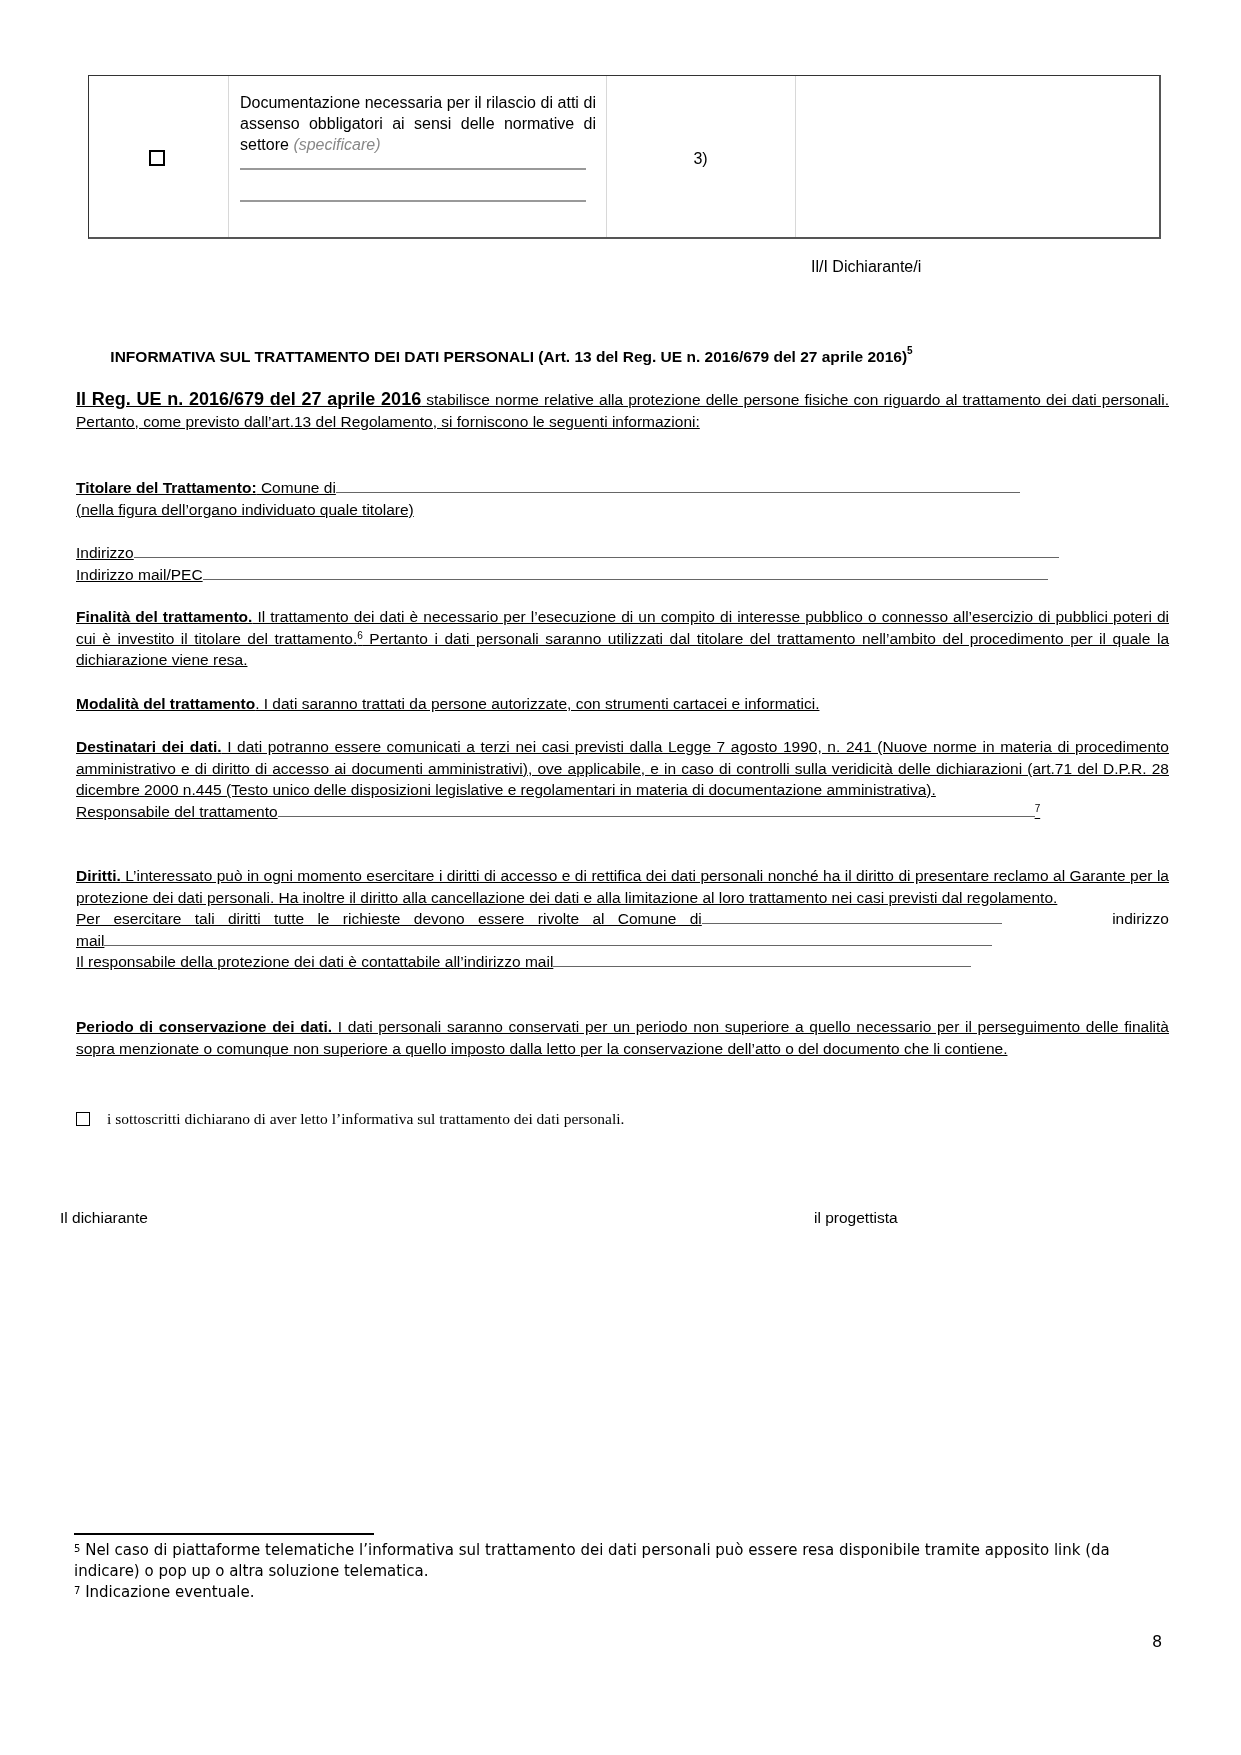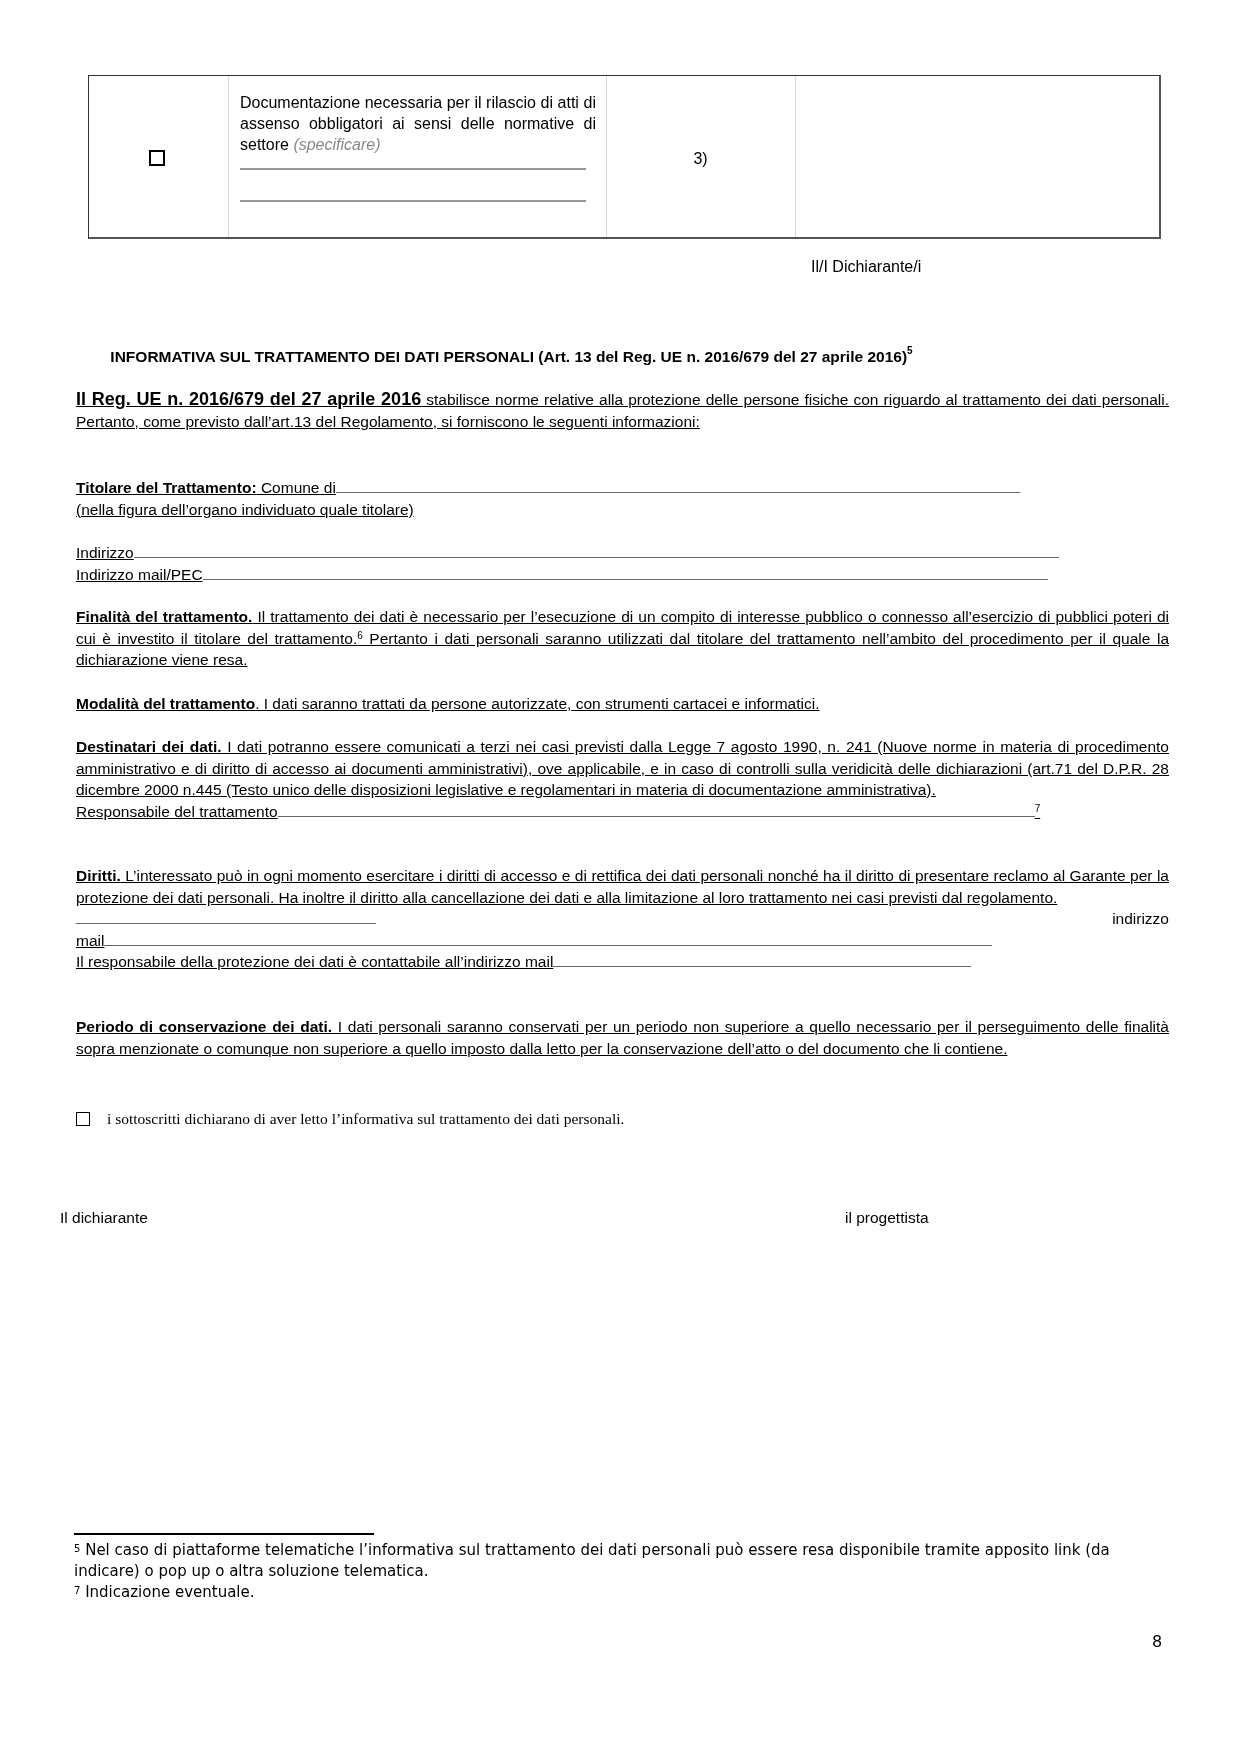--- a/index.html
+++ b/index.html
@@ -74,36 +74,36 @@
   <b>Modalità del trattamento</b><span>. I dati saranno trattati da persone autorizzate, con strumenti cartacei e informatici.</span>
 </div>
 
 <div class="para" style="top:736px;">
   <b>Destinatari dei dati.</b><span> I dati potranno essere comunicati a terzi nei casi previsti dalla Legge 7 agosto 1990, n. 241 (Nuove norme in materia di procedimento amministrativo e di diritto di accesso ai documenti amministrativi), ove applicabile, e in caso di controlli sulla veridicità delle dichiarazioni (art.71 del D.P.R. 28 dicembre 2000 n.445 (Testo unico delle disposizioni legislative e regolamentari in materia di documentazione amministrativa).</span><br>
   <span>Responsabile del trattamento</span><span class="ul" style="width:757px;"></span><sup>7</sup>
 </div>
 
 <div class="para" style="top:865px;">
   <b>Diritti.</b><span> L’interessato può in ogni momento esercitare i diritti di accesso e di rettifica dei dati personali nonché ha il diritto di presentare reclamo al Garante per la protezione dei dati personali. Ha inoltre il diritto alla cancellazione dei dati e alla limitazione al loro trattamento nei casi previsti dal regolamento.</span><br>
-  <span class="ul" style="width:300px;"></span><span style="float:right;">indirizzo</span><br>
+  <span style="word-spacing:9px;">Per esercitare tali diritti tutte le richieste devono essere rivolte al Comune di</span><span class="ul" style="width:300px;"></span><span style="float:right;">indirizzo</span><br>
   <span>mail</span><span class="ul" style="width:888px;"></span><br>
   <span>Il responsabile della protezione dei dati è contattabile all’indirizzo mail</span><span class="ul" style="width:418px;"></span>
 </div>
 
 <div class="para" style="top:1016px;">
   <b>Periodo di conservazione dei dati.</b><span> I dati personali saranno conservati per un periodo non superiore a quello necessario per il perseguimento delle finalità sopra menzionate o comunque non superiore a quello imposto dalla letto per la conservazione dell’atto o del documento che li contiene.</span>
 </div>
 
 <div class="abs" style="left:76px; top:1110px; display:flex; align-items:center;font-family:Liberation Serif, serif;">
   <span style="display:inline-block; width:12px; height:12px; border:1.5px solid #000; margin-right:17px;"></span>
   <span>i sottoscritti dichiarano di aver letto l’informativa sul trattamento dei dati personali.</span>
 </div>
 
 <div class="abs" style="left:60px; top:1209px;">Il dichiarante</div>
-<div class="abs" style="left:845px; top:1209px;">il progettista</div>
+<div class="abs" style="left:814px; top:1209px;">il progettista</div>
 
 <div class="abs" style="left:74px; top:1533px; width:300px; height:1.5px; background:#000;"></div>
 
 <div class="fn" style="top:1540px;">
   <div><sup>5</sup> <span>Nel caso di piattaforme telematiche l’informativa sul trattamento dei dati personali può essere resa disponibile tramite apposito link (da indicare) o pop up o altra soluzione telematica.</span></div>
   <div><sup>7</sup> <span>Indicazione eventuale.</span></div>
 </div>
 
 <div class="abs" style="left:1152px; top:1632px; font-family:'DejaVu Sans', sans-serif; font-size:16px;">8</div>
 

